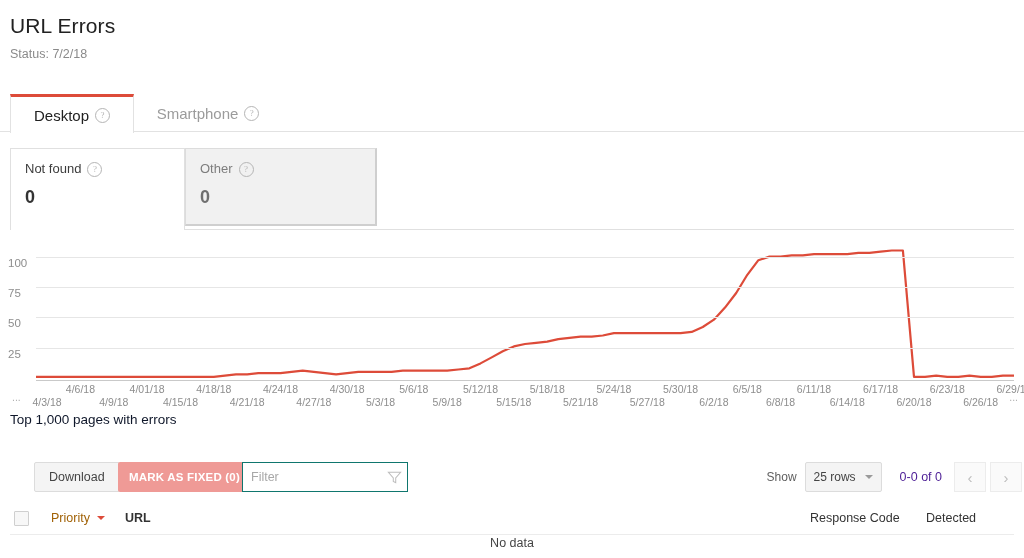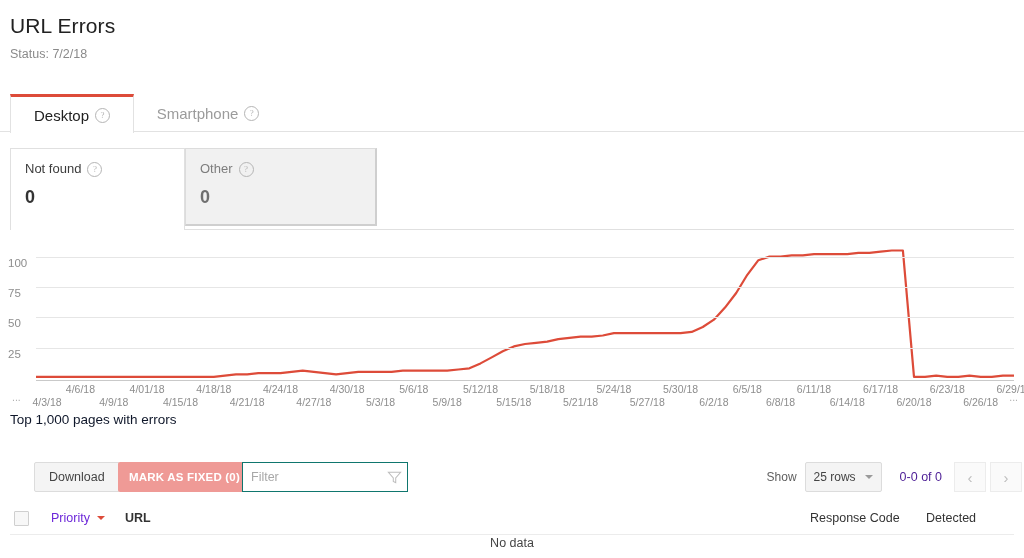--- a/index.html
+++ b/index.html
@@ -191,21 +191,21 @@
   #table-head{
     position:absolute;left:10px;top:504px;width:1004px;height:30px;
     border-bottom:1px solid #ececec;
   }
   #head-checkbox{
     position:absolute;left:4px;top:7px;width:13px;height:13px;
     border:1px solid #cfcfcf;background:#f7f7f7;border-radius:1px;cursor:pointer;
   }
   #col-priority{
     position:absolute;left:41px;top:7px;
-    font-size:12.5px;color:#6d28d9;cursor:pointer;
+    font-size:12.5px;color:#a16207;cursor:pointer;
     display:flex;align-items:center;
   }
   #col-priority .caret{border-top-color:#dd4b39;margin-left:7px;}
   #col-url{position:absolute;left:115px;top:7px;font-size:12.5px;font-weight:bold;color:#333;}
   #col-response{position:absolute;left:800px;top:7px;font-size:12.5px;color:#333;}
   #col-detected{position:absolute;left:916px;top:7px;font-size:12.5px;color:#333;}
   #no-data{
     position:absolute;left:0;top:536px;width:1024px;
     text-align:center;font-size:12.5px;color:#444;
   }

